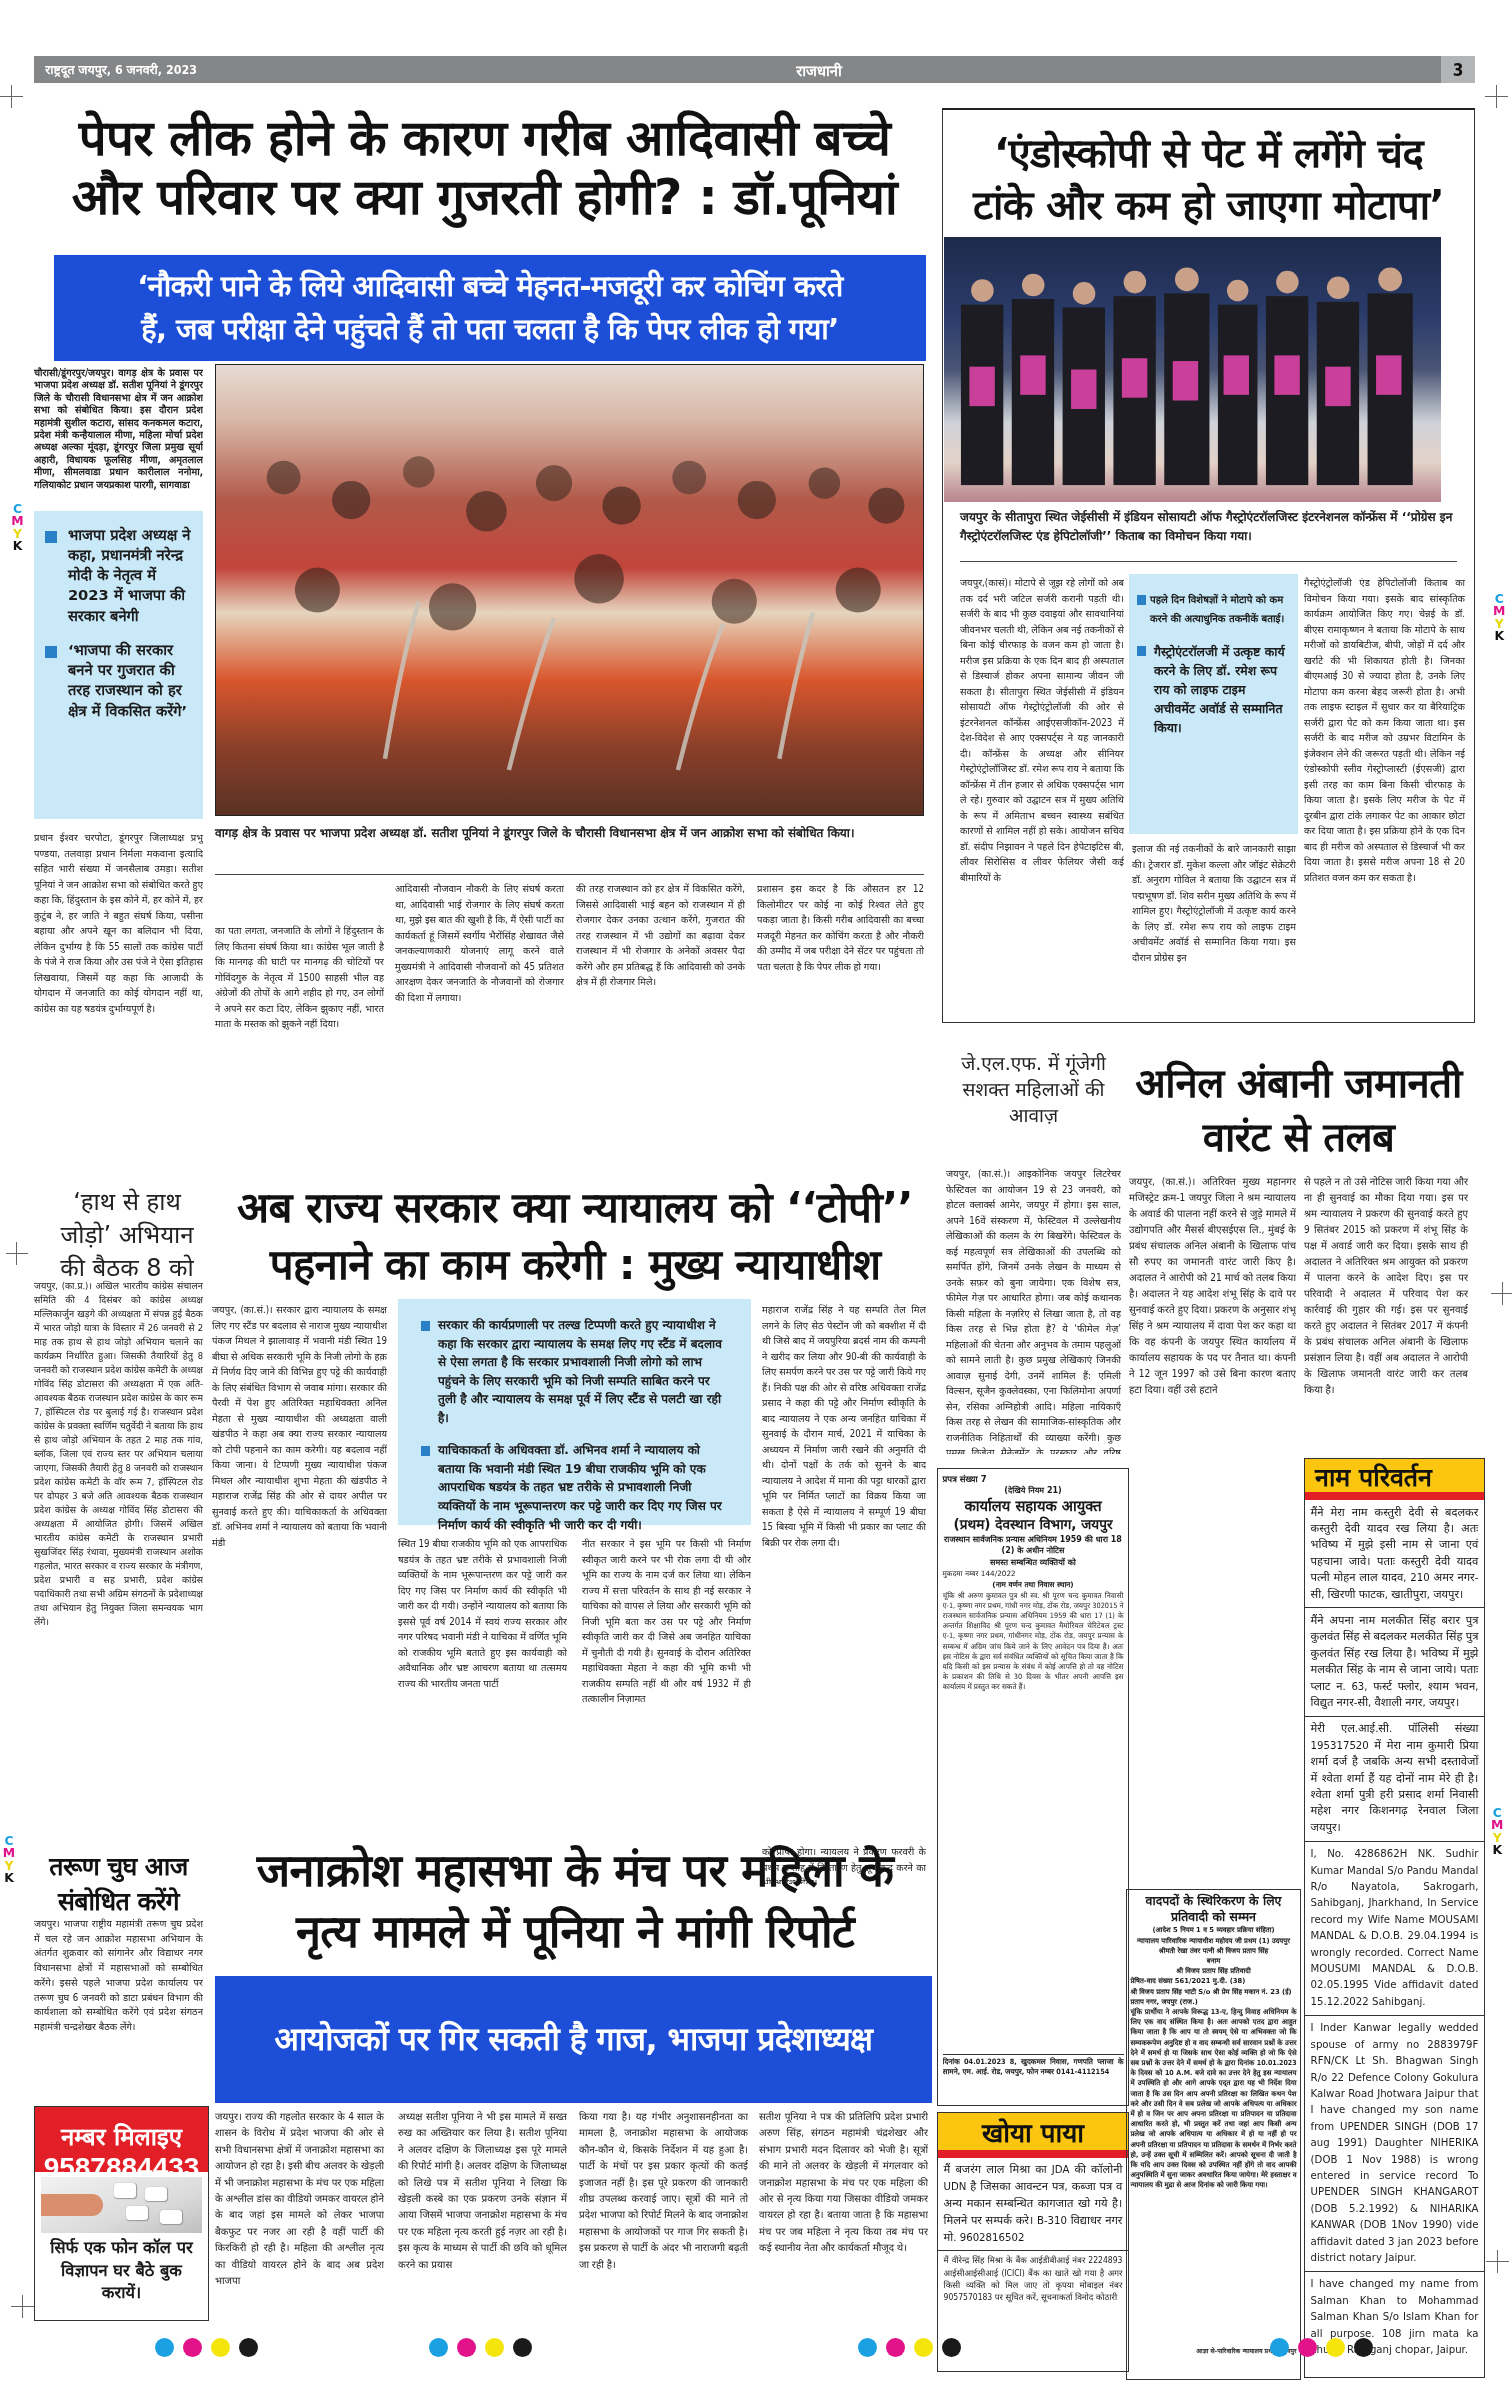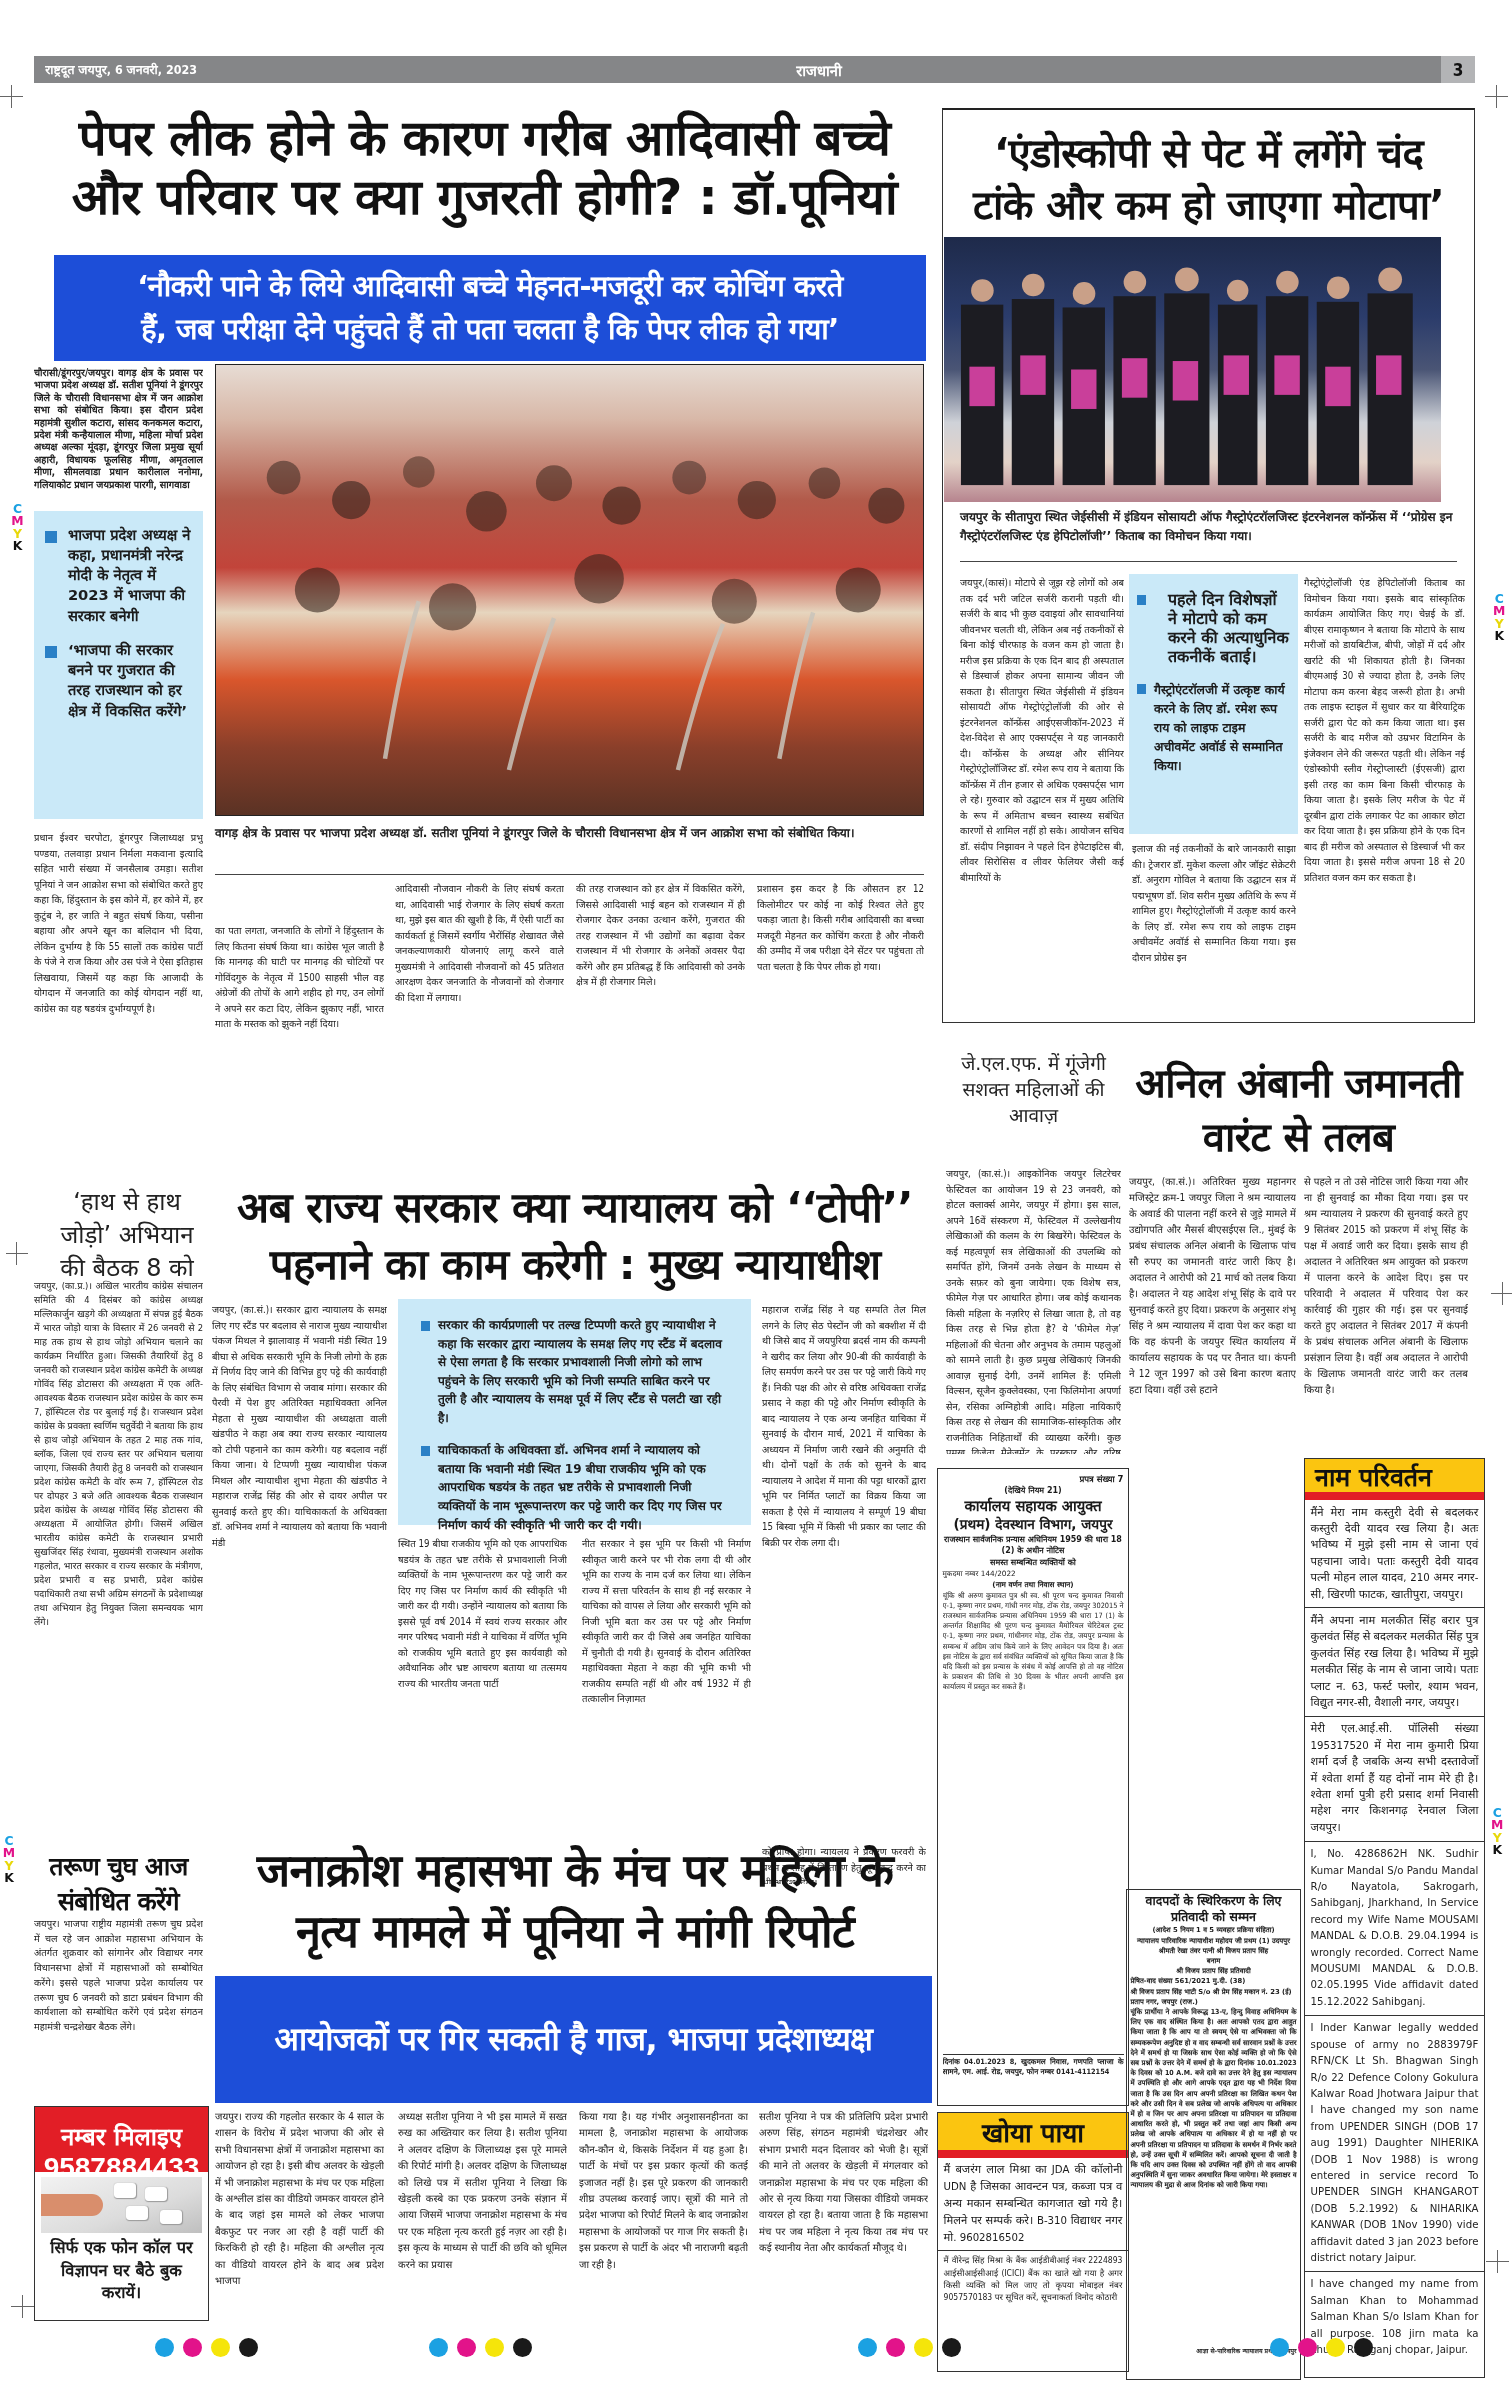--- a/index.html
+++ b/index.html
@@ -150,21 +150,21 @@
         <rect x="675" y="230" width="45" height="70"></rect>
         <rect x="765" y="210" width="45" height="70"></rect>
     </g>
   </svg>
 </div>
 <div class="abs caption" style="left:960px;top:508px;width:497px;font-size:12px;line-height:19px">जयपुर के सीतापुरा स्थित जेईसीसी में इंडियन सोसायटी ऑफ गैस्ट्रोएंटरॉलजिस्ट इंटरनेशनल कॉन्फ्रेंस में ‘‘प्रोग्रेस इन गैस्ट्रोएंटरॉलजिस्ट एंड हेपिटोलॉजी’’ किताब का विमोचन किया गया।</div>
 <div class="abs rule" style="left:960px;top:561px;width:497px;height:1.1px"></div>
 
 <div class="abs body" style="left:960px;top:575px;width:164px;height:440px">जयपुर,(कासं)। मोटापे से जूझ रहे लोगों को अब तक दर्द भरी जटिल सर्जरी करानी पड़ती थी। सर्जरी के बाद भी कुछ दवाइयां और सावधानियां जीवनभर चलती थी, लेकिन अब नई तकनीकों से बिना कोई चीरफाड़ के वजन कम हो जाता है। मरीज इस प्रक्रिया के एक दिन बाद ही अस्पताल से डिस्चार्ज होकर अपना सामान्य जीवन जी सकता है। सीतापुरा स्थित जेईसीसी में इंडियन सोसायटी ऑफ गेस्ट्रोएंट्रोलॉजी की ओर से इंटरनेशनल कॉन्फ्रेंस आईएसजीकॉन-2023 में देश-विदेश से आए एक्सपर्ट्स ने यह जानकारी दी। कॉन्फ्रेंस के अध्यक्ष और सीनियर गेस्ट्रोएंट्रोलॉजिस्ट डॉ. रमेश रूप राय ने बताया कि कॉन्फ्रेंस में तीन हजार से अधिक एक्सपर्ट्स भाग ले रहे। गुरुवार को उद्घाटन सत्र में मुख्य अतिथि के रूप में अमिताभ बच्चन स्वास्थ्य सबंधित कारणों से शामिल नहीं हो सके। आयोजन सचिव डॉ. संदीप निझावन ने पहले दिन हेपेटाइटिस बी, लीवर सिरोसिस व लीवर फेलियर जैसी कई बीमारियों के</div>
 <div class="abs lbox" style="left:1129px;top:574px;width:169px;height:260px;padding:16px 8px">
-  <div class="item" style="font-size:16px;line-height:19px;gap:22px">
+  <div class="item" style="font-size:10px;line-height:19px;gap:4px">
       <span class="sq" style="flex:0 0 9px;height:10.2px;margin-top:4.5px"></span>
       <span>पहले दिन विशेषज्ञों ने मोटापे को कम करने की अत्याधुनिक तकनीकें बताई।</span>
     </div>
   <div class="item" style="font-size:12.4px;line-height:19px;gap:8px">
       <span class="sq" style="flex:0 0 9px;height:10.2px;margin-top:4.5px"></span>
       <span>गैस्ट्रोएंटरॉलजी में उत्कृष्ट कार्य करने के लिए डॉ. रमेश रूप राय को लाइफ टाइम अचीवमेंट अवॉर्ड से सम्मानित किया।</span>
     </div>
 </div>
 <div class="abs body" style="left:1132px;top:841px;width:164px;height:172px">इलाज की नई तकनीकों के बारे जानकारी साझा की। ट्रेजरार डॉ. मुकेश कल्ला और जॉइंट सेक्रेटरी डॉ. अनुराग गोविल ने बताया कि उद्घाटन सत्र में पद्मभूषण डॉ. शिव सरीन मुख्य अतिथि के रूप में शामिल हुए। गैस्ट्रोएंट्रोलॉजी में उत्कृष्ट कार्य करने के लिए डॉ. रमेश रूप राय को लाइफ टाइम अचीवमेंट अवॉर्ड से सम्मानित किया गया। इस दौरान प्रोग्रेस इन</div>
 <div class="abs body" style="left:1304px;top:575px;width:161px;height:440px">गैस्ट्रोएंट्रोलॉजी एंड हेपिटोलॉजी किताब का विमोचन किया गया। इसके बाद सांस्कृतिक कार्यक्रम आयोजित किए गए। चेन्नई के डॉ. बीएस रामाकृष्णन ने बताया कि मोटापे के साथ मरीजों को डायबिटीज, बीपी, जोड़ों में दर्द और खर्राटे की भी शिकायत होती है। जिनका बीएमआई 30 से ज्यादा होता है, उनके लिए मोटापा कम करना बेहद जरूरी होता है। अभी तक लाइफ स्टाइल में सुधार कर या बैरियाट्रिक सर्जरी द्वारा पेट को कम किया जाता था। इस सर्जरी के बाद मरीज को उम्रभर विटामिन के इंजेक्शन लेने की जरूरत पड़ती थी। लेकिन नई एंडोस्कोपी स्लीव गेस्ट्रोप्लास्टी (ईएसजी) द्वारा इसी तरह का काम बिना किसी चीरफाड़ के किया जाता है। इसके लिए मरीज के पेट में दूरबीन द्वारा टांके लगाकर पेट का आकार छोटा कर दिया जाता है। इस प्रक्रिया होने के एक दिन बाद ही मरीज को अस्पताल से डिस्चार्ज भी कर दिया जाता है। इससे मरीज अपना 18 से 20 प्रतिशत वजन कम कर सकता है।</div>
@@ -242,21 +242,21 @@
     <div style="position:absolute;left:73px;top:6.8px;width:22.6px;height:14.7px;background:#fff;border-radius:3.4px;box-shadow:0.6px 0.6px 1.1px #999"></div>
     <div style="position:absolute;left:104px;top:10.2px;width:22.6px;height:14.7px;background:#fff;border-radius:3.4px;box-shadow:0.6px 0.6px 1.1px #999"></div>
     <div style="position:absolute;left:85px;top:29px;width:22.6px;height:14.7px;background:#fff;border-radius:3.4px;box-shadow:0.6px 0.6px 1.1px #999"></div>
     <div style="position:absolute;left:119px;top:33px;width:22.6px;height:14.7px;background:#fff;border-radius:3.4px;box-shadow:0.6px 0.6px 1.1px #999"></div>
   </div>
   <div style="font-weight:bold;font-size:16.4px;line-height:22.6px;text-align:center;padding:0 4.5px">सिर्फ एक फोन कॉल पर विज्ञापन घर बैठे बुक करायें।</div>
 </div>
 <div class="abs crop" style="left:11.3px;top:2295px"></div>
 
 <div class="abs" style="left:937px;top:1468px;width:192px;height:638px;border:1.1px solid #333;padding:4.5px;overflow:hidden">
-  <div style="text-align:right;font-weight:bold;font-size:8.5px;line-height:11.3px">प्रपत्र संख्या 7</div>
+  <div style="text-align:left;font-weight:bold;font-size:8.5px;line-height:11.3px">प्रपत्र संख्या 7</div>
   <div style="text-align:center;font-weight:bold;font-size:8px;line-height:11.3px">(देखिये नियम 21)</div>
   <div style="text-align:center;font-weight:bold;font-size:14.7px;line-height:19px">कार्यालय सहायक आयुक्त</div>
   <div style="text-align:center;font-weight:bold;font-size:13.6px;line-height:19px">(प्रथम) देवस्थान विभाग, जयपुर</div>
   <div style="text-align:center;font-weight:bold;font-size:8px;line-height:11.3px">राजस्थान सार्वजनिक प्रन्यास अधिनियम 1959 की धारा 18 (2) के अधीन नोटिस</div>
   <div style="text-align:center;font-weight:bold;font-size:8px;line-height:11.3px">समस्त सम्बन्धित व्यक्तियों को</div>
   <div style="font-size:7.3px;line-height:11.3px">मुकदमा नम्बर 144/2022</div>
   <div style="text-align:center;font-weight:bold;font-size:7.3px;line-height:11.3px">(नाम वर्णन तथा निवास स्थान)</div>
   <div class="notice" style="height:463px">चूंकि श्री अरुण कुमावत पुत्र श्री स्व. श्री पूरण चन्द कुमावत निवासी ए-1, कृष्णा नगर प्रथम, गांधी नगर मोड़, टोंक रोड, जयपुर 302015 ने राजस्थान सार्वजनिक प्रन्यास अधिनियम 1959 की धारा 17 (1) के अन्तर्गत शिक्षाविद श्री पूरण चन्द कुमावत मैमोरियल चेरिटेबल ट्रस्ट ए-1, कृष्णा नगर प्रथम, गांधीनगर मोड़, टोंक रोड, जयपुर प्रन्यास के सम्बन्ध में अग्रिम जांच किये जाने के लिए आवेदन पत्र दिया है। अतः इस नोटिस के द्वारा सर्व संबंधित व्यक्तियों को सूचित किया जाता है कि यदि किसी को इस प्रन्यास के संबंध में कोई आपत्ति हो तो वह नोटिस के प्रकाशन की तिथि से 30 दिवस के भीतर अपनी आपत्ति इस कार्यालय में प्रस्तुत कर सकते हैं।</div>
   <div class="notice" style="font-weight:bold;border-top:1.1px solid #333;padding-top:2.3px">दिनांक 04.01.2023  8, खुदकमल निवास, गणपति प्लाजा के सामने, एम. आई. रोड, जयपुर, फोन नम्बर 0141-4112154</div>
 </div>

